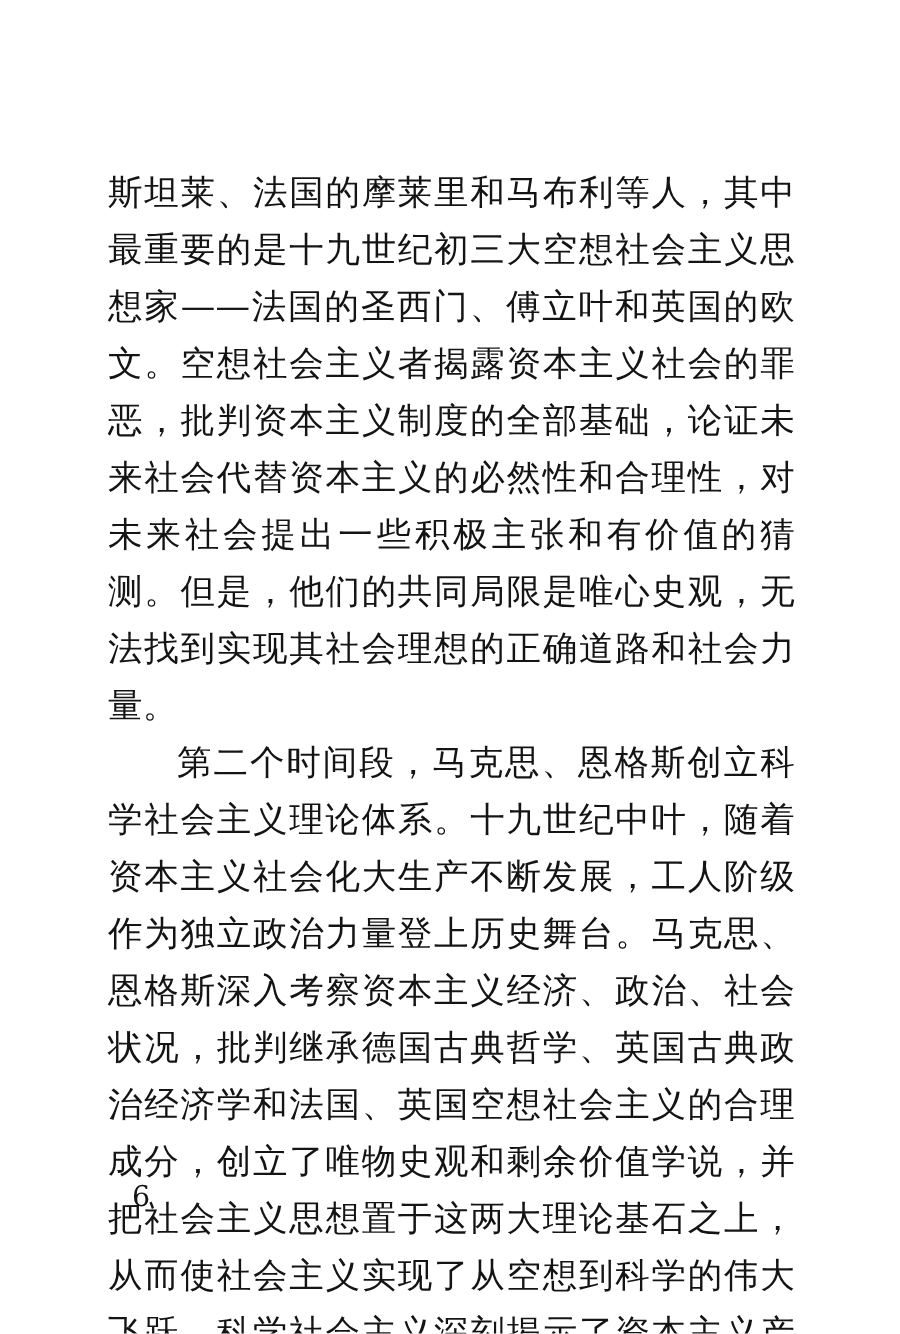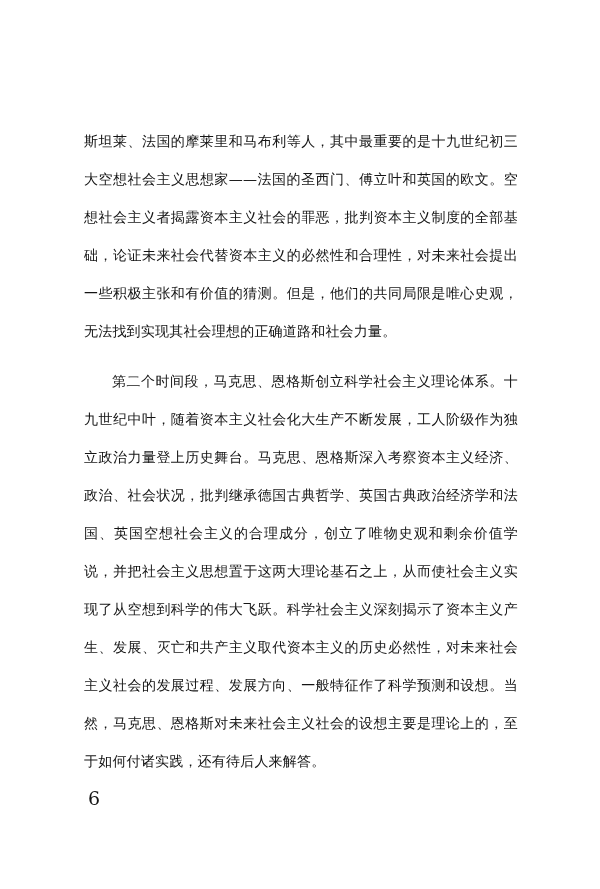--- a/index.html
+++ b/index.html
@@ -21,22 +21,22 @@
     background: #ffffff;
     box-sizing: border-box;
   }
   .text-block {
     position: absolute;
     left: 72px;
     top: 110px;
     width: 458px;
   }
   .para {
-    margin: 12px;
-    font-size: 14px;
+    margin: 0;
+    font-size: 23px;
     line-height: 38px;
     text-align: justify;
     text-justify: inter-ideograph;
     letter-spacing: 0.2px;
     color: #141414;
     font-family: "DejaVu Serif", "Liberation Serif", serif;
   }
   .para + .para {
     margin-top: 0;
   }

